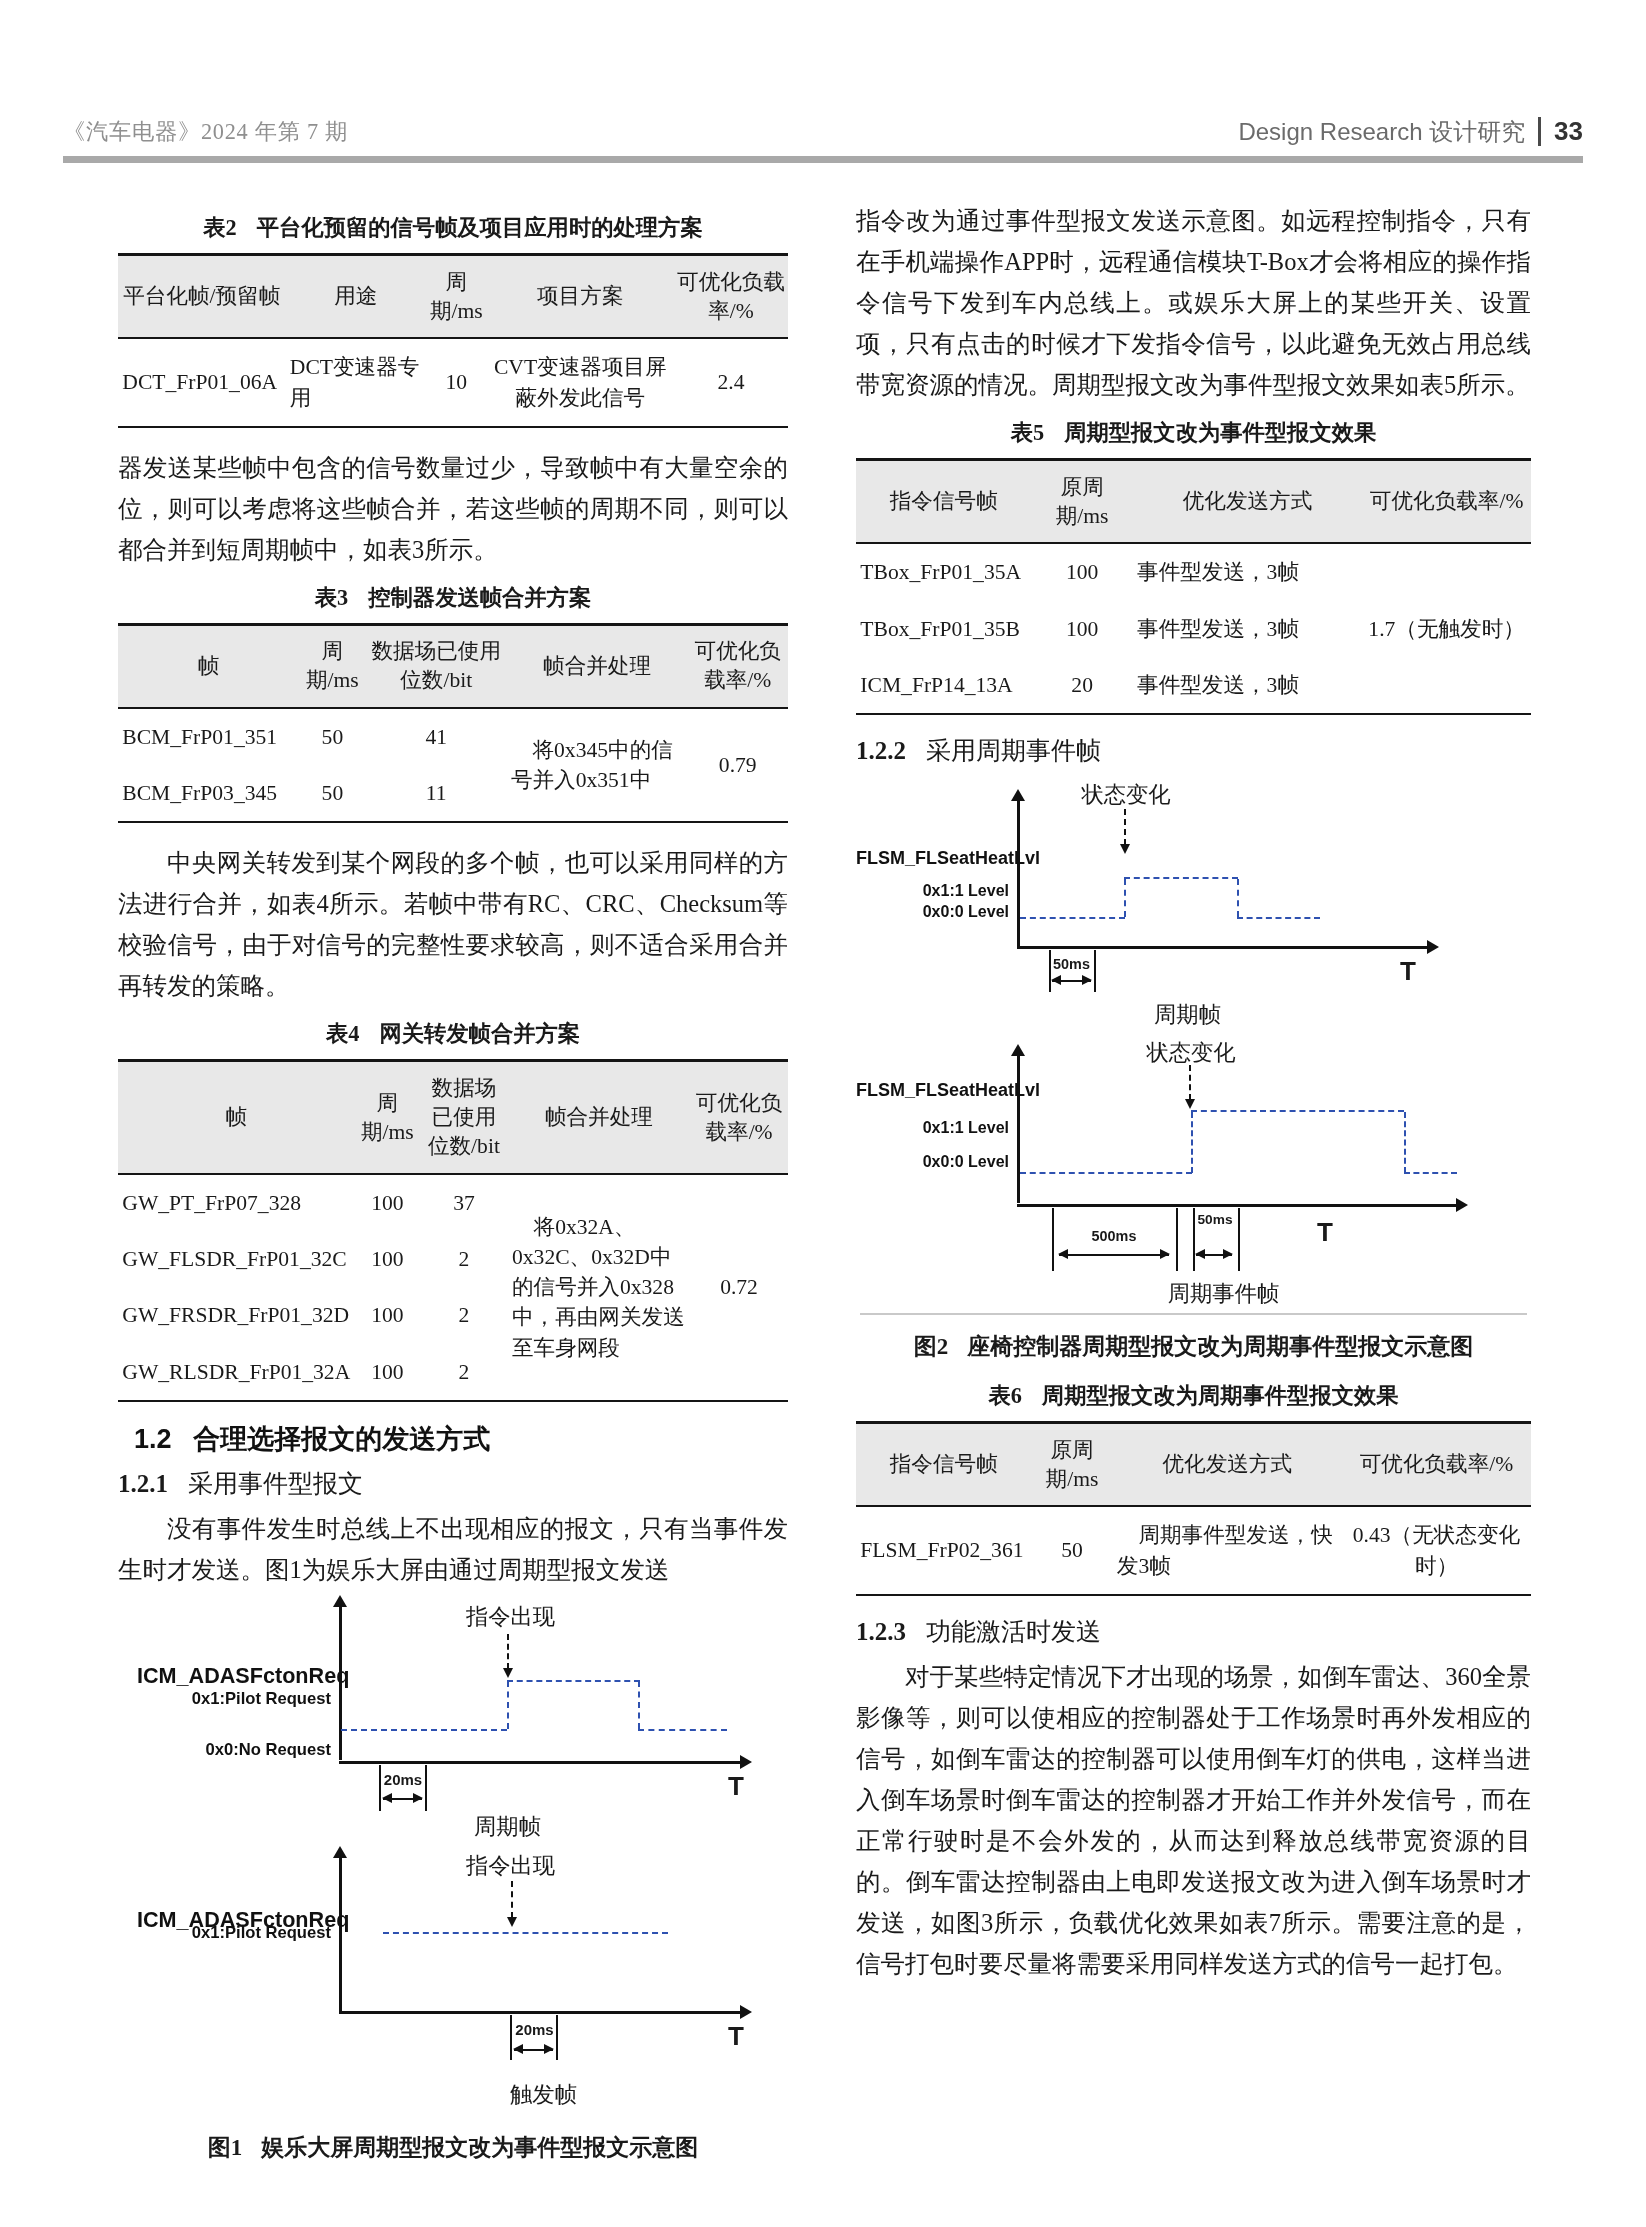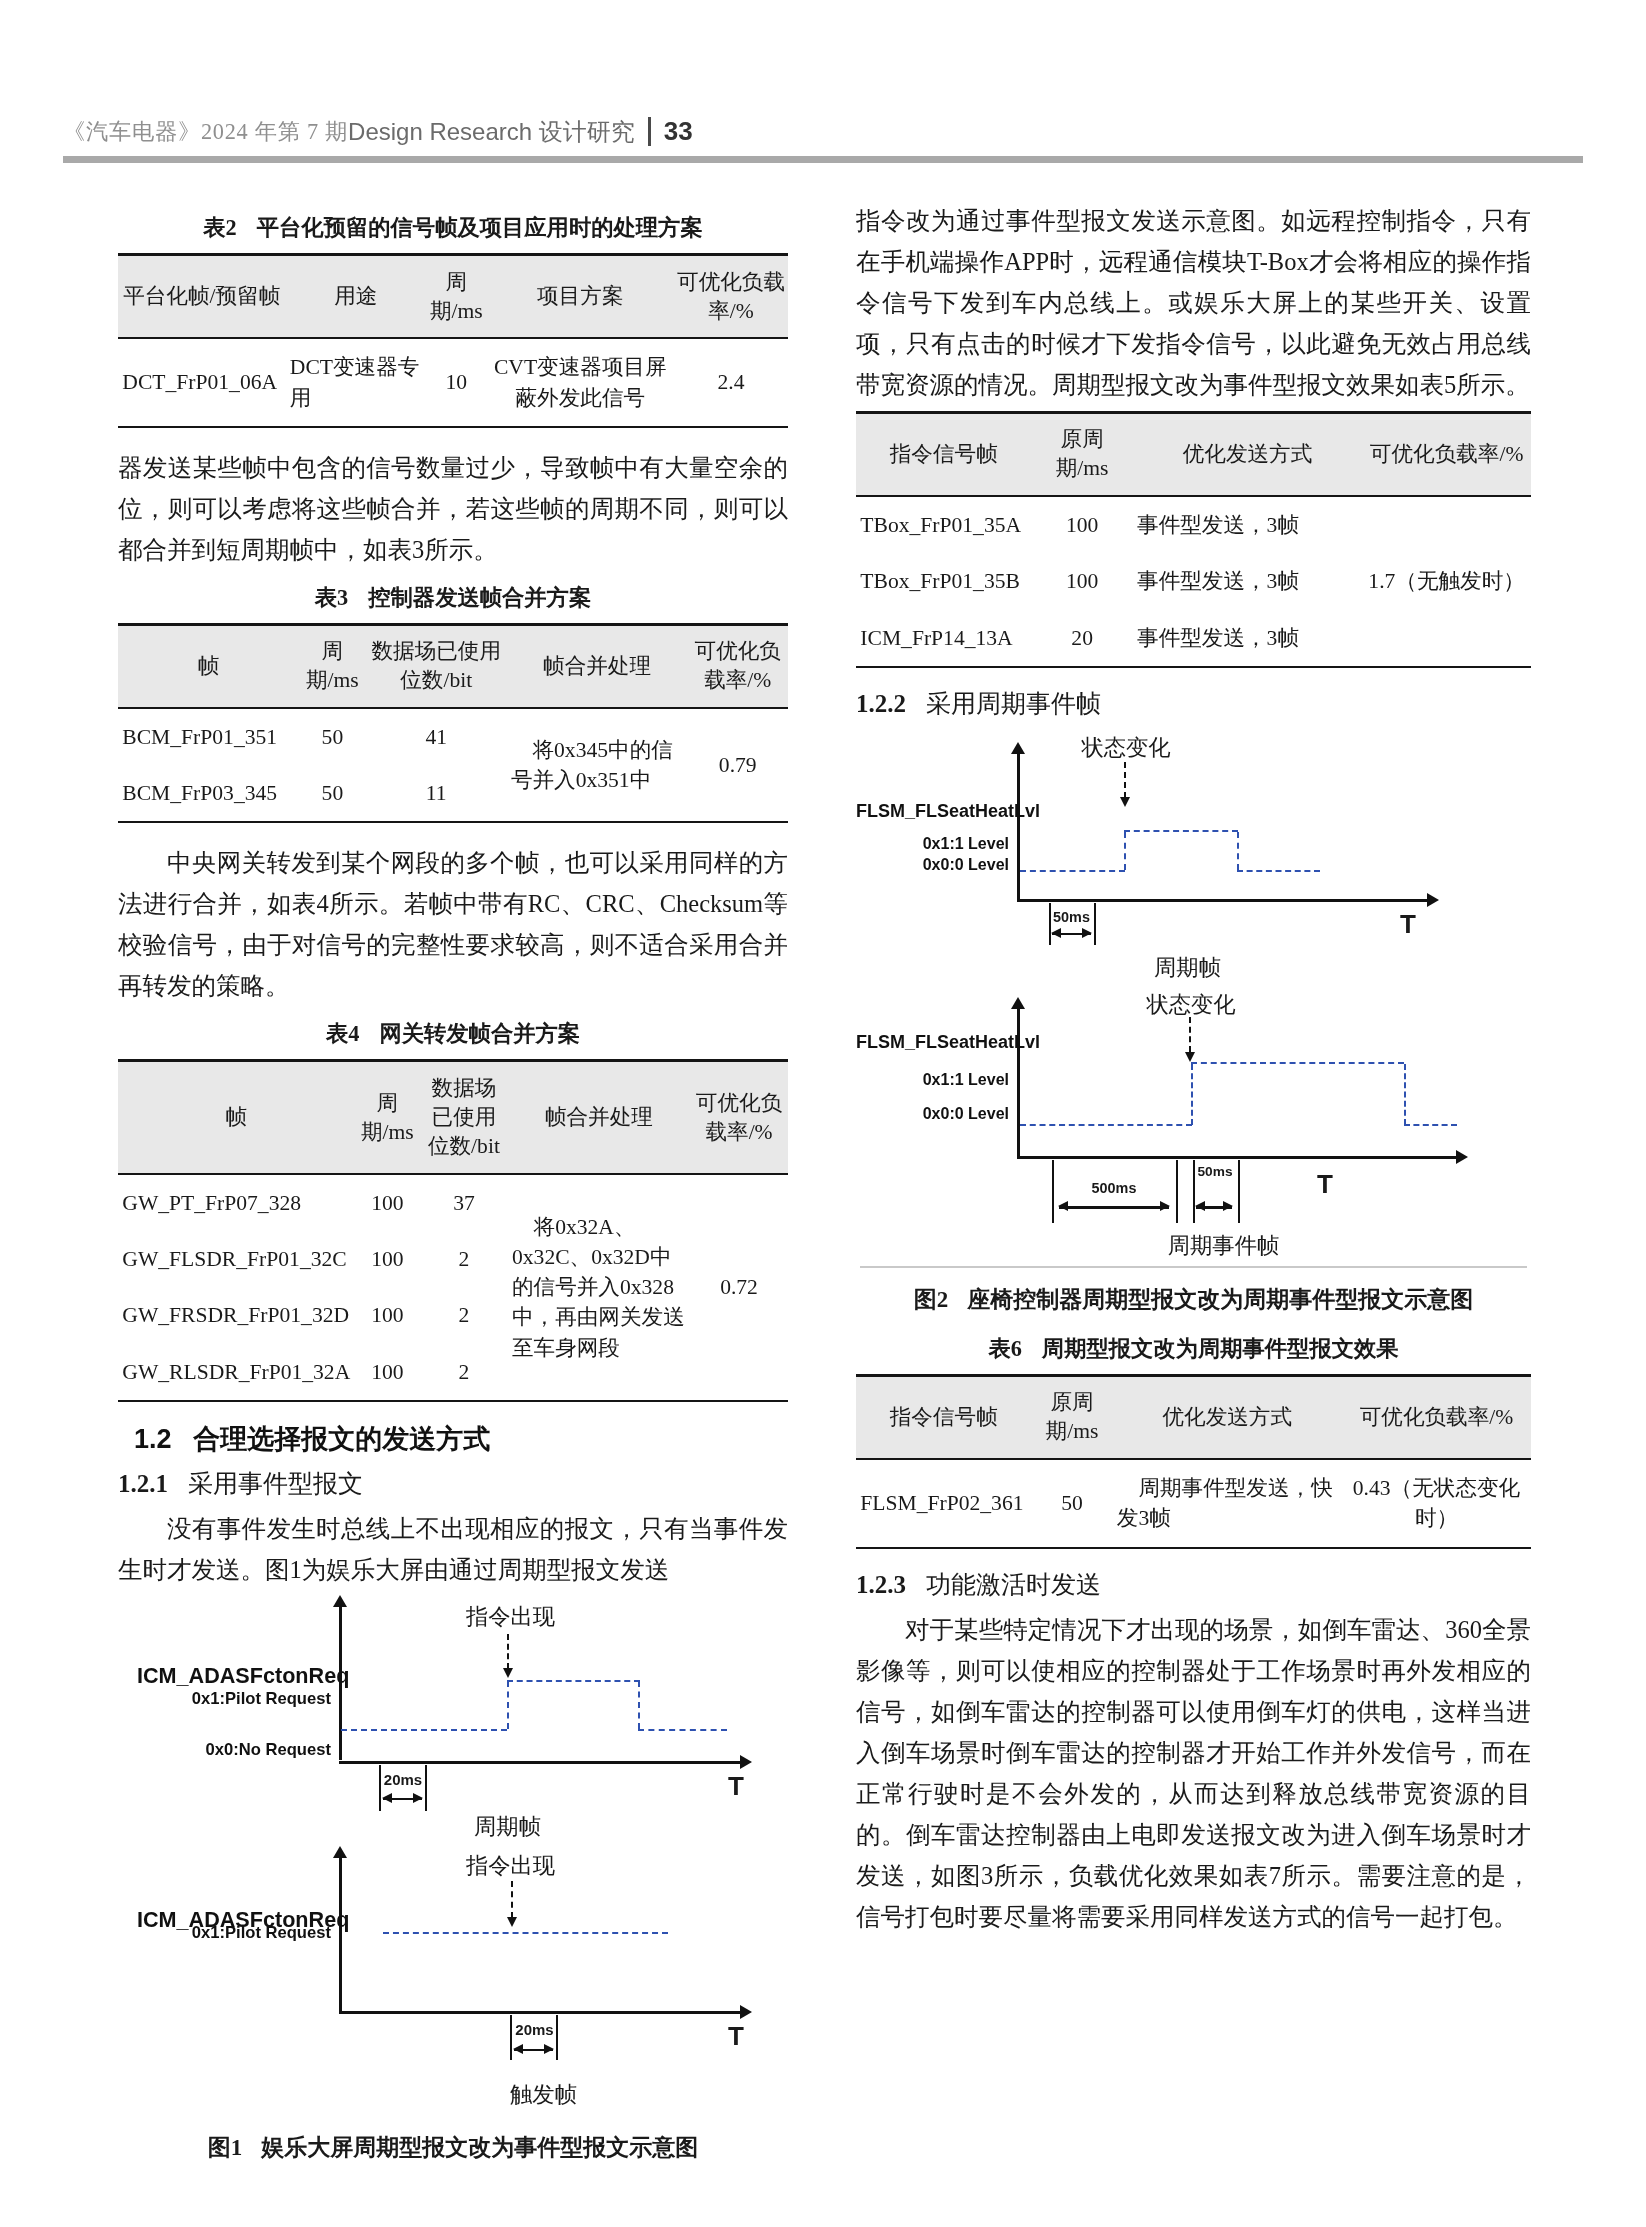--- a/index.html
+++ b/index.html
@@ -2,21 +2,21 @@
 <html style="font-size:11.5px"><head>
 <meta charset="utf-8">
 <style>
   html,body{margin:0;padding:0;}
   body{
     width:1646px;height:2227px;background:#ffffff;position:relative;overflow:hidden;
     font-family:"Liberation Serif","DejaVu Serif",serif;color:#1a1a1a;
   }
   
   .pg-header{position:absolute;top:114px;left:63px;right:63px;height:35px;
-    display:flex;align-items:center;}
+    display:flex;justify-content:space-between;align-items:center;}
   .pg-journal{font-size:22.3px;color:#8f8f8f;letter-spacing:0.7px;}
   .pg-right{display:flex;align-items:center;gap:13px;}
   .pg-section{font-size:24px;color:#6b6b6b;font-family:"Liberation Sans",sans-serif;}
   .pg-divider{width:2.9px;height:29px;background:#4a4a4a;}
   .pg-num{font-size:26px;font-weight:bold;color:#333;font-family:"Liberation Sans",sans-serif;}
   .pg-rule{position:absolute;top:156px;left:63px;right:63px;height:6.5px;background:#a9a9a9;}
   
   .col{position:absolute;top:200px;}
   .col-left{left:118px;width:670px;}
   .col-right{left:856px;width:675px;}
@@ -255,20 +255,23 @@
 
   <div class="fig-cap">
     <span>图1</span><span class="cap-title">娱乐大屏周期型报文改为事件型报文示意图</span>
   </div>
 </div>
 
 <div class="col col-right">
 
   <p class="para">指令改为通过事件型报文发送示意图。如远程控制指令，只有在手机端操作APP时，远程通信模块T-Box才会将相应的操作指令信号下发到车内总线上。或娱乐大屏上的某些开关、设置项，只有点击的时候才下发指令信号，以此避免无效占用总线带宽资源的情况。周期型报文改为事件型报文效果如表5所示。</p>
 
+  <div class="tbl-cap">
+    <span>表5</span><span class="cap-title">周期型报文改为事件型报文效果</span>
+  </div>
   <table class="data">
     <colgroup>
         <col style="width:26%">
         <col style="width:15%">
         <col style="width:34%">
         <col style="width:25%">
       </colgroup>
     <thead>
       <tr>
         <th>指令信号帧</th>

